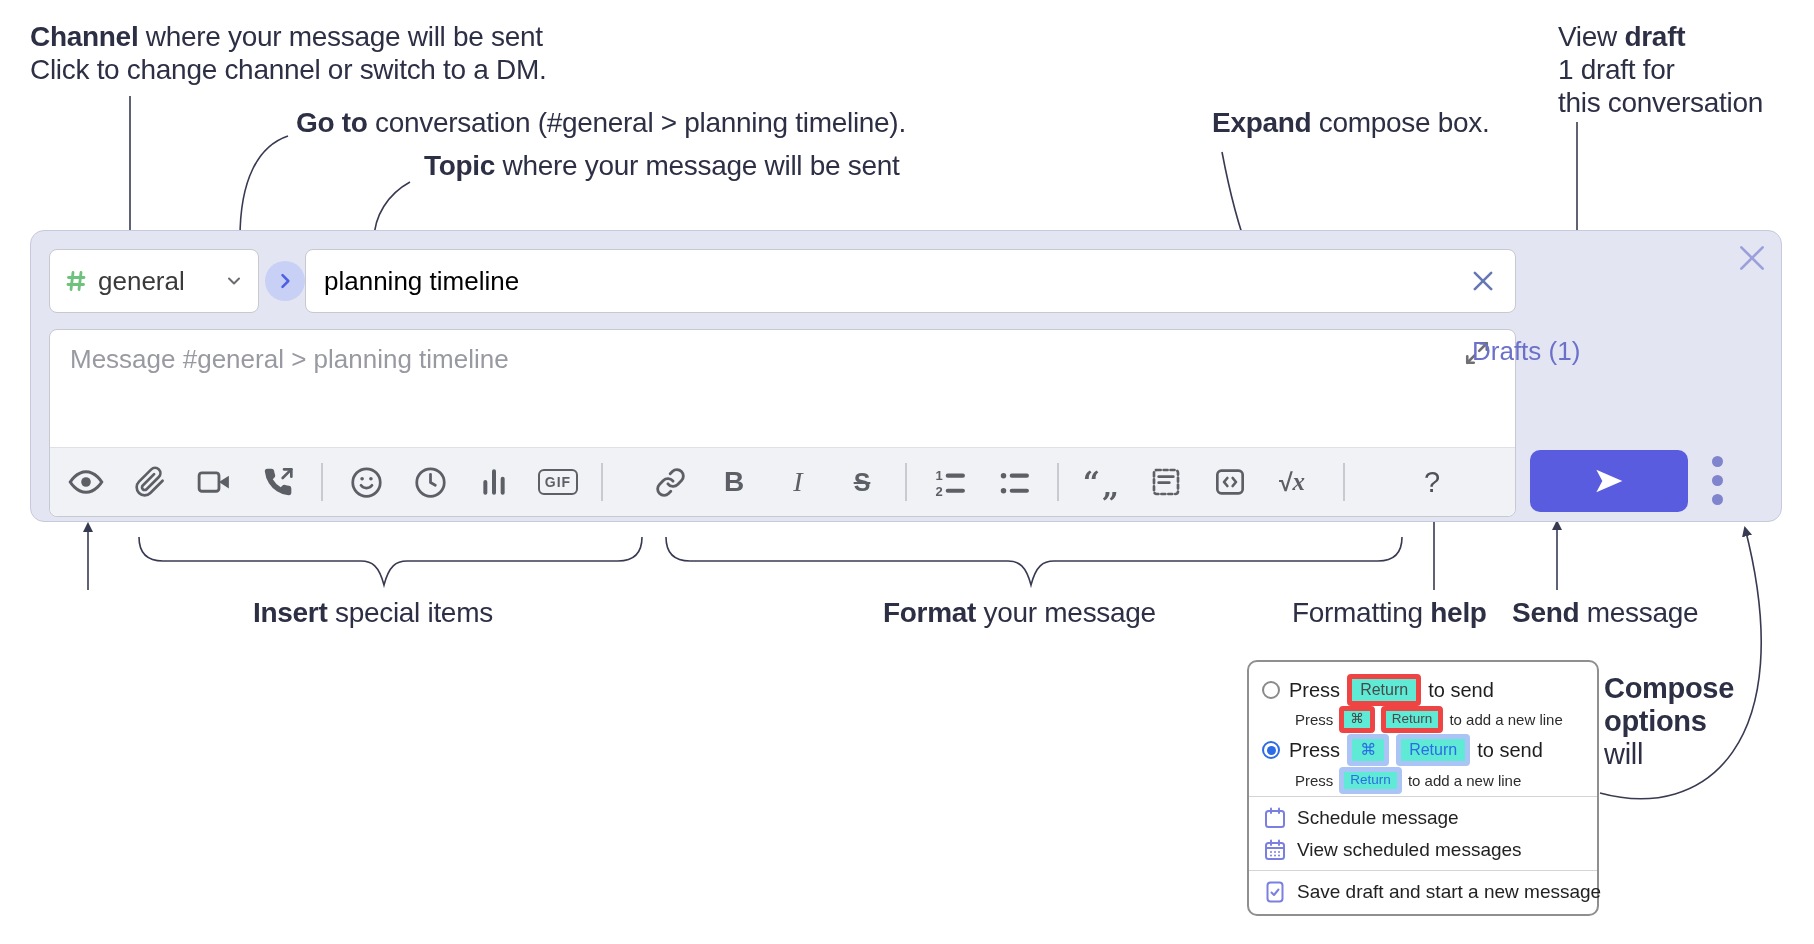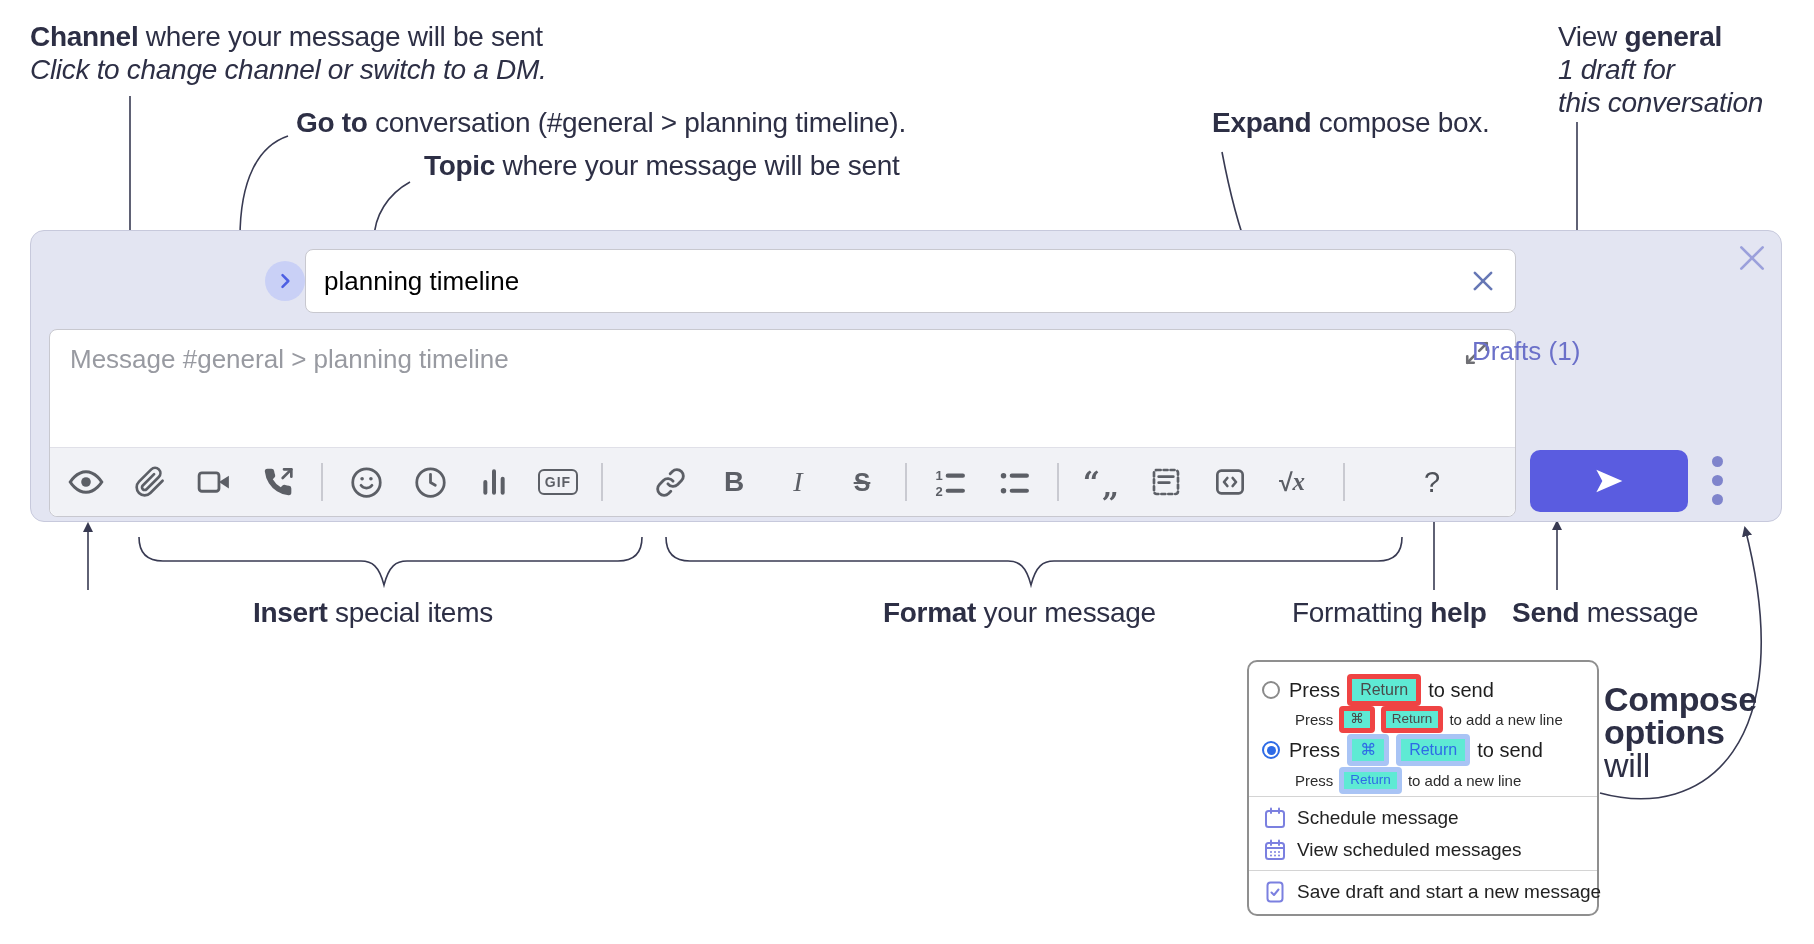--- a/index.html
+++ b/index.html
@@ -1,21 +1,21 @@
 <!DOCTYPE html>
 <html><head>
 <meta charset="utf-8">
 <style>
   html,body{margin:0;padding:0;background:#fff;}
   #stage{position:relative;width:1814px;height:944px;background:#fff;overflow:hidden;
          font-family:"Liberation Sans",sans-serif;color:#2d2f45;}
   
   .ann{position:absolute;font-size:28px;line-height:33px;letter-spacing:-0.3px;color:#2d2f45;white-space:nowrap;}
   .ann b{font-weight:700;}
-  .ann .it{font-style:italic;}
+  .ann .it{}
   
   #wires{position:absolute;left:0;top:0;pointer-events:none;}
   
   #compose{position:absolute;left:30px;top:230px;width:1752px;height:292px;background:#e3e5f2;
            border:1px solid #c7c9dc;border-radius:14px;box-sizing:border-box;}
   .whitebox{position:absolute;background:#fff;border:1px solid #c8c8cf;border-radius:8px;box-sizing:border-box;}
   #channel-btn{left:18px;top:18px;width:210px;height:64px;display:flex;align-items:center;gap:10px;padding:0 14px;cursor:pointer;}
   #channel-btn .chname{font-size:26px;color:#3a3a3a;flex:1;}
   #goto-btn{position:absolute;left:234px;top:30px;width:40px;height:40px;border-radius:50%;background:#c9d0f6;
             display:flex;align-items:center;justify-content:center;cursor:pointer;}
@@ -96,27 +96,39 @@
   <div class="ann" style="left:296px;top:106px;">
     <b>Go to</b><span> conversation (#general &gt; planning timeline).</span>
   </div>
   <div class="ann" style="left:424px;top:149px;">
     <b>Topic</b><span> where your message will be sent</span>
   </div>
   <div class="ann" style="left:1212px;top:106px;">
     <b>Expand</b><span> compose box.</span>
   </div>
   <div class="ann" style="left:1558px;top:20px;">
-    <div><span>View </span><b>general</b></div>
+    <div><span>View </span><b>draft</b></div>
     <div class="it">1 draft for</div>
     <div class="it">this conversation</div>
   </div>
 
   <div id="compose">
 
+    <div class="whitebox" id="channel-btn">
+      <svg width="24" height="24" viewBox="0 0 24 24" fill="none" stroke="#6fc17e" stroke-width="2.8" stroke-linecap="round">
+        <line x1="9" y1="3.5" x2="7" y2="20.5"></line>
+          <line x1="17" y1="3.5" x2="15" y2="20.5"></line>
+        <line x1="4.5" y1="8.5" x2="20" y2="8.5"></line>
+          <line x1="4" y1="15.5" x2="19.5" y2="15.5"></line>
+      </svg>
+      <span class="chname">general</span>
+      <svg width="20" height="20" viewBox="0 0 24 24" fill="none" stroke="#6b6b70" stroke-width="2.4" stroke-linecap="round" stroke-linejoin="round">
+          <polyline points="6 9 12 15 18 9"></polyline>
+        </svg>
+    </div>
 
     <div id="goto-btn">
       <svg width="20" height="20" viewBox="0 0 24 24" fill="none" stroke="#4d5fe3" stroke-width="3" stroke-linecap="round" stroke-linejoin="round">
           <polyline points="9 5 16 12 9 19"></polyline>
         </svg>
     </div>
 
     <div class="whitebox" id="topic-input">
       <span class="tval">planning timeline</span>
       <svg width="28" height="28" viewBox="0 0 24 24" fill="none" stroke="#6677b5" stroke-width="2.2" stroke-linecap="round">
@@ -273,21 +285,21 @@
   </div>
   <div class="ann" style="left:253px;top:596px;">
     <b>Insert</b><span> special items</span>
   </div>
   <div class="ann" style="left:1292px;top:596px;">
     <span>Formatting </span><b>help</b>
   </div>
   <div class="ann" style="left:1512px;top:596px;">
     <b>Send</b><span> message</span>
   </div>
-  <div class="ann" style="left:1604px;top:672px;font-size:34px;margin-top:11px;">
+  <div class="ann" style="left:1604px;top:672px;font-size:29px;">
     <div><b>Compose</b></div>
     <div><b>options</b></div>
     <div>will</div>
   </div>
 
   <div id="popup">
     <div class="p-row" style="top:12px;">
       <span class="radio"></span>
       <span class="p-main">
         <span>Press</span>

